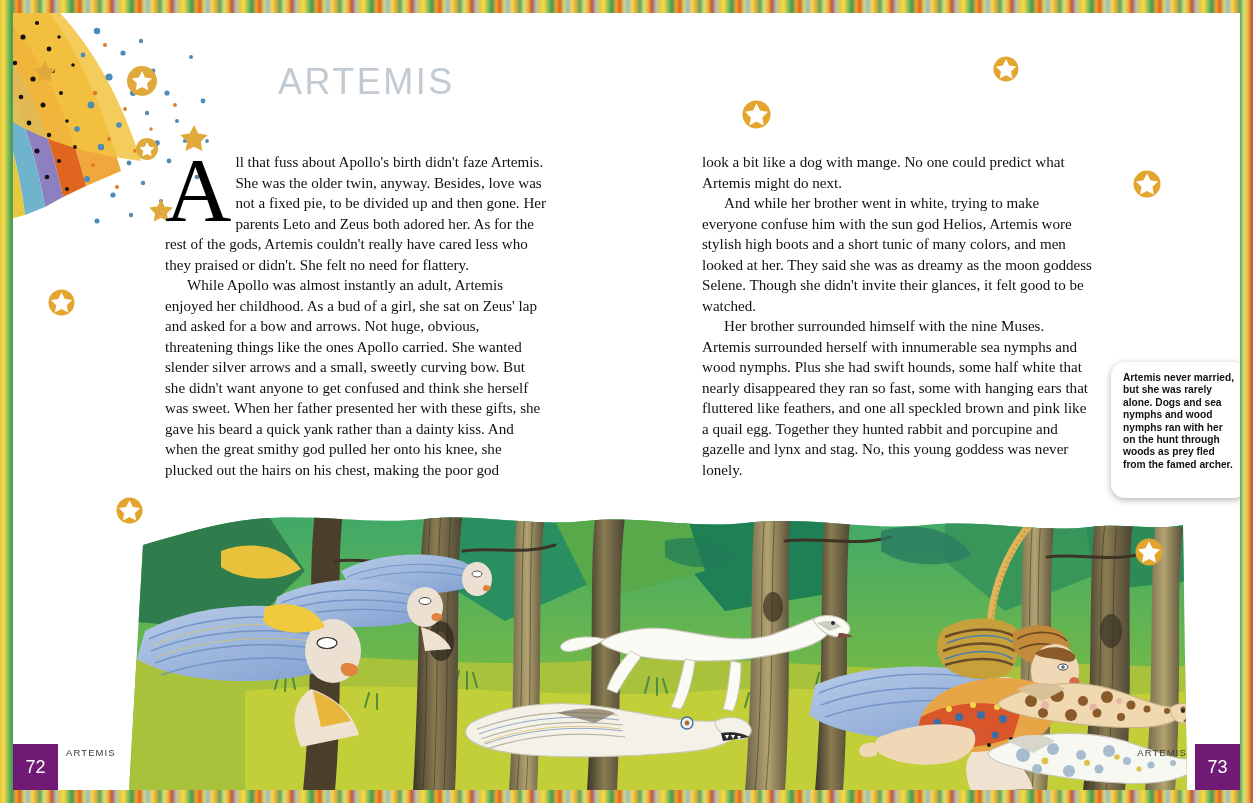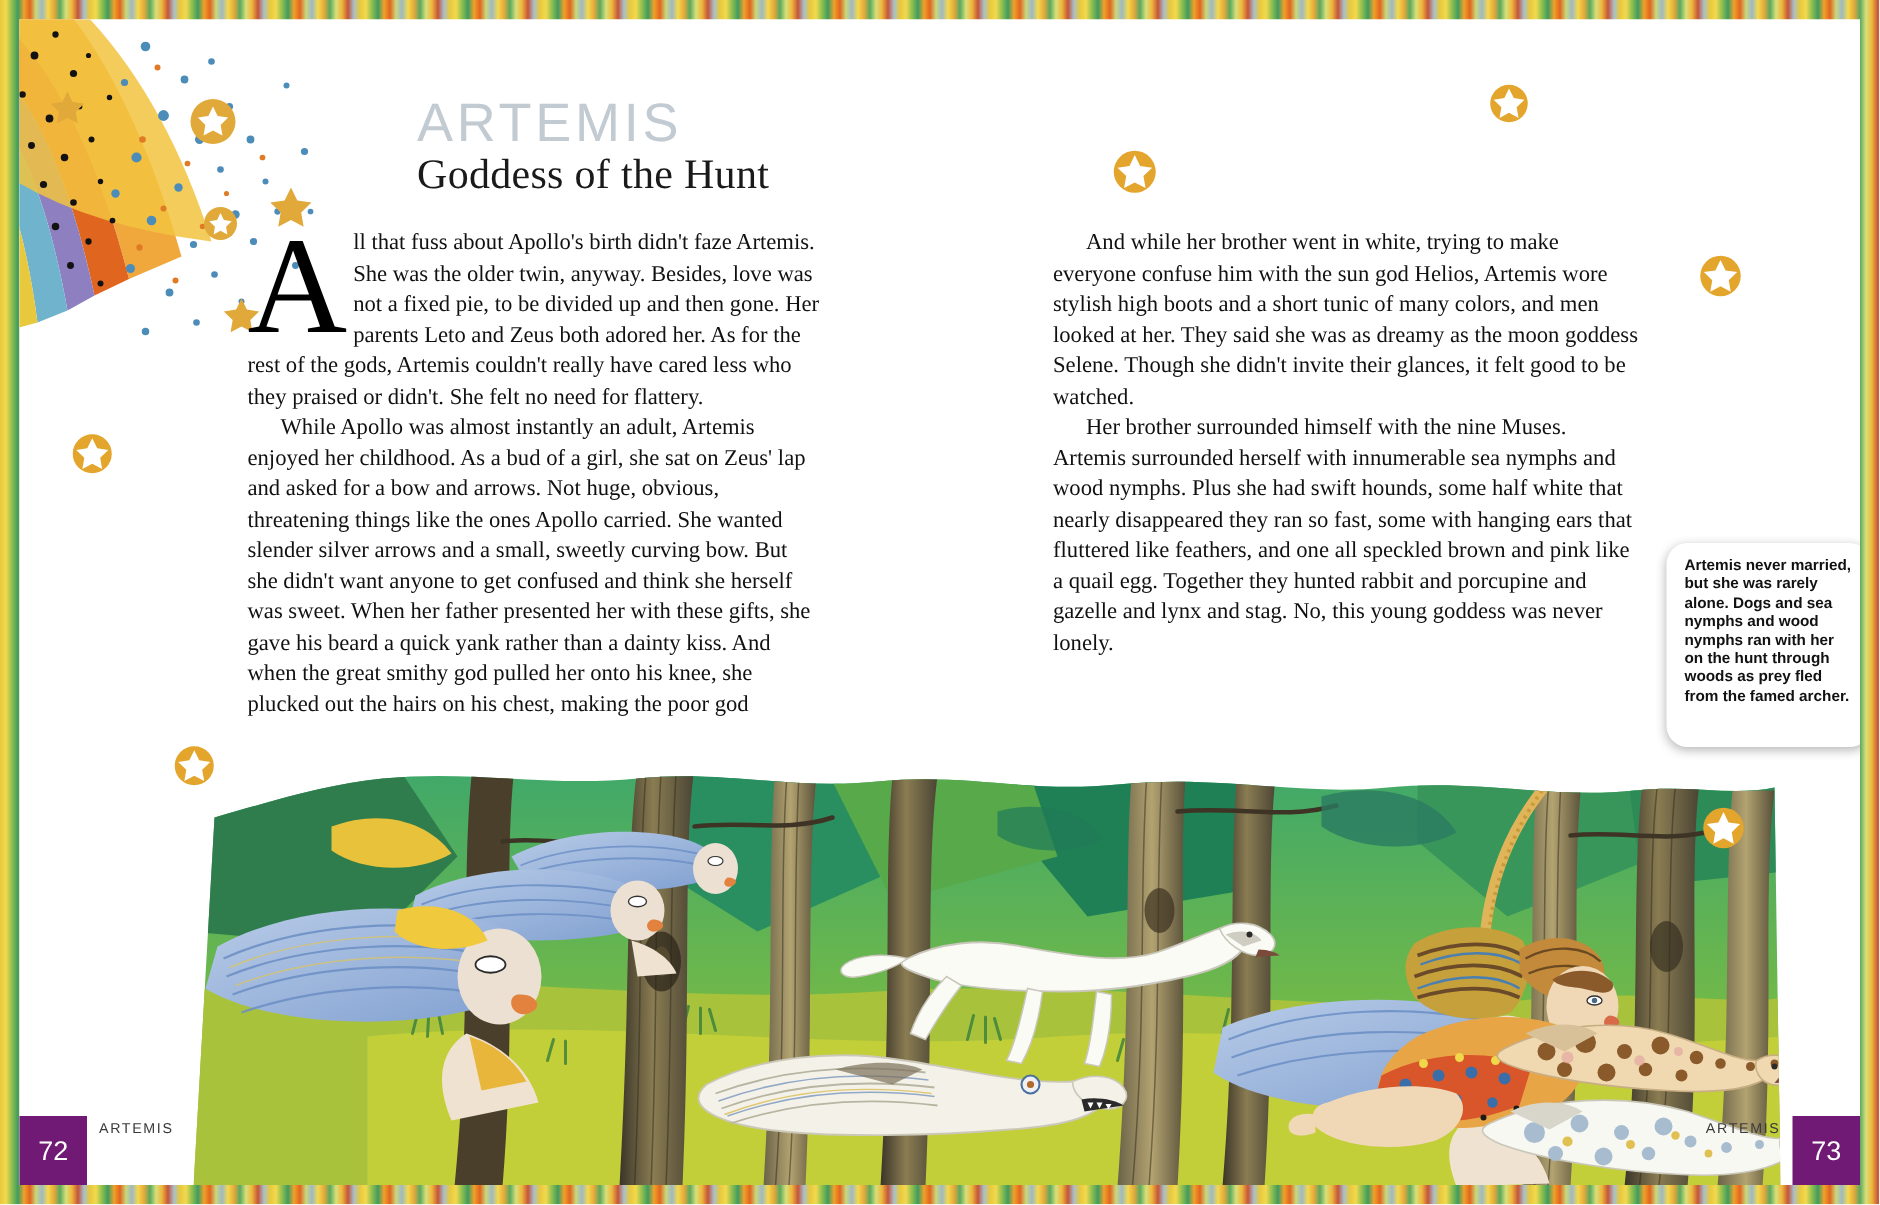--- a/index.html
+++ b/index.html
@@ -244,29 +244,29 @@
             <path d="M193,124 l4.2,8.6 9.5,1.4 -6.9,6.7 1.6,9.4 -8.4,-4.4 -8.5,4.4 1.6,-9.4 -6.9,-6.7 9.5,-1.4 Z"></path>
             <path d="M160,198 l3.6,7.4 8.2,1.2 -5.9,5.8 1.4,8.1 -7.3,-3.8 -7.3,3.8 1.4,-8.1 -5.9,-5.8 8.2,-1.2 Z"></path>
             <path d="M44,60 l3.4,7 7.7,1.1 -5.6,5.4 1.3,7.7 -6.8,-3.6 -6.9,3.6 1.3,-7.7 -5.6,-5.4 7.7,-1.1 Z"></path>
           </g>
         </g>
       </svg>
     </div>
 
     <div class="title-block">
       <div class="chapter-title">ARTEMIS</div>
-      <div class="chapter-sub">Goddess of the Hunt</div>
     </div>
 
     <div class="col col-left">
       <p class="first"><span class="dropcap">A</span><span>ll that fuss about Apollo's birth didn't faze Artemis. She was the older twin, anyway. Besides, love was not a fixed pie, to be divided up and then gone. Her parents Leto and Zeus both adored her. As for the rest of the gods, Artemis couldn't really have cared less who they praised or didn't. She felt no need for flattery.</span></p>
       <p><span>While Apollo was almost instantly an adult, Artemis enjoyed her childhood. As a bud of a girl, she sat on Zeus' lap and asked for a bow and arrows. Not huge, obvious, threatening things like the ones Apollo carried. She wanted slender silver arrows and a small, sweetly curving bow. But she didn't want anyone to get confused and think she herself was sweet. When her father presented her with these gifts, she gave his beard a quick yank rather than a dainty kiss. And when the great smithy god pulled her onto his knee, she plucked out the hairs on his chest, making the poor god</span></p>
     </div>
 
     <div class="col col-right">
+      <p class="first"><span>look a bit like a dog with mange. No one could predict what Artemis might do next.</span></p>
       <p><span>And while her brother went in white, trying to make everyone confuse him with the sun god Helios, Artemis wore stylish high boots and a short tunic of many colors, and men looked at her. They said she was as dreamy as the moon goddess Selene. Though she didn't invite their glances, it felt good to be watched.</span></p>
       <p><span>Her brother surrounded himself with the nine Muses. Artemis surrounded herself with innumerable sea nymphs and wood nymphs. Plus she had swift hounds, some half white that nearly disappeared they ran so fast, some with hanging ears that fluttered like feathers, and one all speckled brown and pink like a quail egg. Together they hunted rabbit and porcupine and gazelle and lynx and stag. No, this young goddess was never lonely.</span></p>
     </div>
 
     <div class="star-orn" style="left:35px; top:276px;">
       <svg width="27" height="27" viewBox="0 0 27 27">
         <circle cx="13.5" cy="13.5" r="13" fill="#e3a52c"></circle>
         <path d="M13.5,3.2 l3.3,6.7 7.4,1.1 -5.4,5.2 1.3,7.4 -6.6,-3.5 -6.6,3.5 1.3,-7.4 -5.4,-5.2 7.4,-1.1 Z" fill="#ffffff"></path>
       </svg>
     </div>

